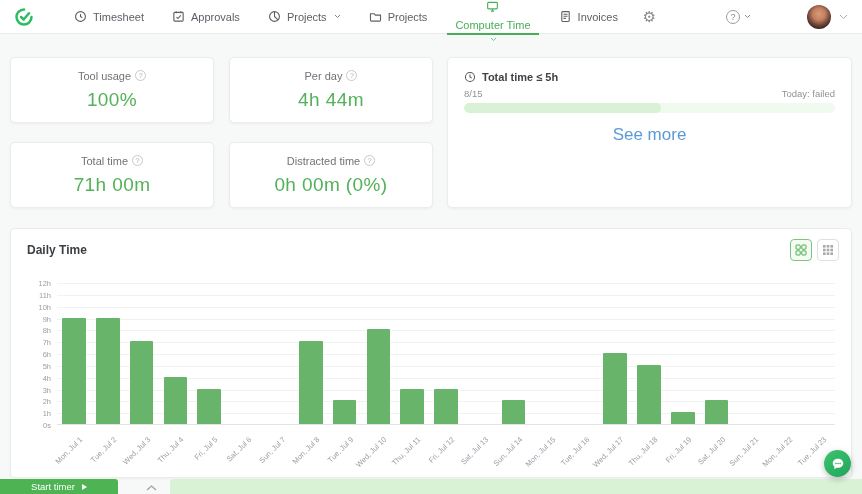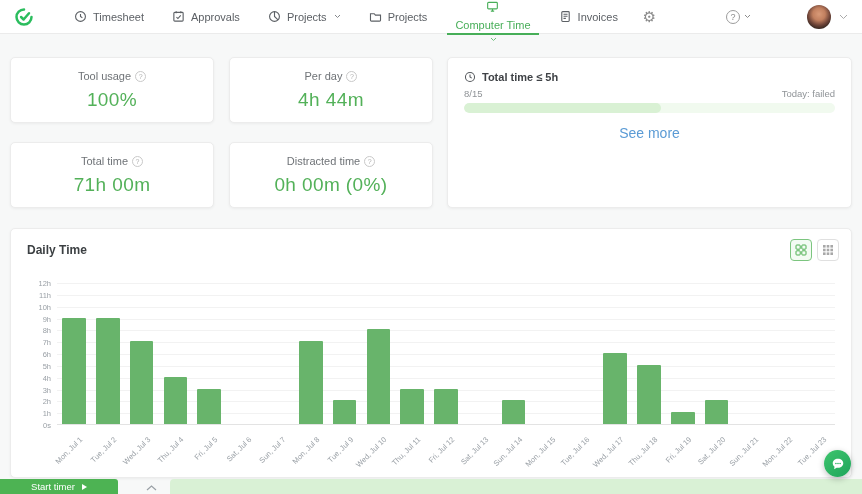--- a/index.html
+++ b/index.html
@@ -23,32 +23,32 @@
   .avatar { width:24px; height:24px; border-radius:50%; margin-right:8px; cursor:pointer;
     background: radial-gradient(circle at 50% 38%, #d99a78 0%, #c2805f 32%, #6e4438 58%, #35261f 78%, #2a211c 100%); }
   .user-chev { color:#aaa; cursor:pointer; display:flex; }
 
   
   .card { background:#fff; border:1px solid #ececec; border-radius:5px; box-shadow:0 1px 3px rgba(0,0,0,.05); }
 
   .top-row { display:flex; gap:14px; margin:23px 10px 0; align-items:flex-start; }
   .stats-grid { display:grid; grid-template-columns:204px 204px; grid-template-rows:66px 66px; column-gap:15px; row-gap:19px; }
   .stat-card { display:flex; flex-direction:column; align-items:center; justify-content:center; gap:7px; }
-  .stat-label { font-size:11px; color:#6f7377; display:flex; align-items:flex-end; gap:4px; }
+  .stat-label { font-size:11px; color:#6f7377; display:flex; align-items:flex-start; gap:4px; }
   .info-icon { width:11px; height:11px; border:1px solid #c9c9c9; border-radius:50%; color:#b0b0b0; font-size:7px; display:inline-flex; align-items:center; justify-content:center; cursor:pointer; }
   .stat-value { font-size:19px; color:#53b159; letter-spacing:.4px; }
 
   .goals-card { flex:1; height:151px; padding:13px 16px 10px; }
   .goal-head { display:flex; align-items:center; gap:6px; font-size:11px; font-weight:bold; color:#3f4246; }
   .goal-head svg { color:#54585c; }
   .goal-meta { display:flex; justify-content:space-between; font-size:9.5px; color:#8f9397; margin:5px 0 4px; }
   .progress { height:10px; border-radius:5px; background:#f1faef; overflow:hidden; }
   .progress-fill { height:100%; background:#d9f1d4; border-radius:5px; }
   .goal + .goal { margin-top:11px; }
-  .see-more { text-align:center; margin-top:12px; font-size:14px; color:#5b9bd5; cursor:pointer; }
+  .see-more { text-align:center; margin-top:12px; font-size:17px; color:#5b9bd5; cursor:pointer; }
 
   
   .daily-card { position:relative; margin:20px 10px 0; height:250px; }
   .card-title { position:absolute; top:14px; left:16px; font-size:12px; font-weight:bold; color:#3c4043; }
   .view-toggles { position:absolute; top:10px; right:12px; display:flex; gap:5px; }
   .toggle-btn { width:22px; height:22px; border:1px solid #e0e0e0; border-radius:4px; background:#fff; display:flex; align-items:center; justify-content:center; cursor:pointer; color:#a8a8a8; }
   .toggle-btn.active { border-color:#7cc57f; background:#f3fbf3; color:#4caf50; }
 
   .chart { position:absolute; left:16px; right:16px; top:54px; height:182px; }
   .yaxis { position:absolute; left:0; top:0; width:26px; height:142px; }

